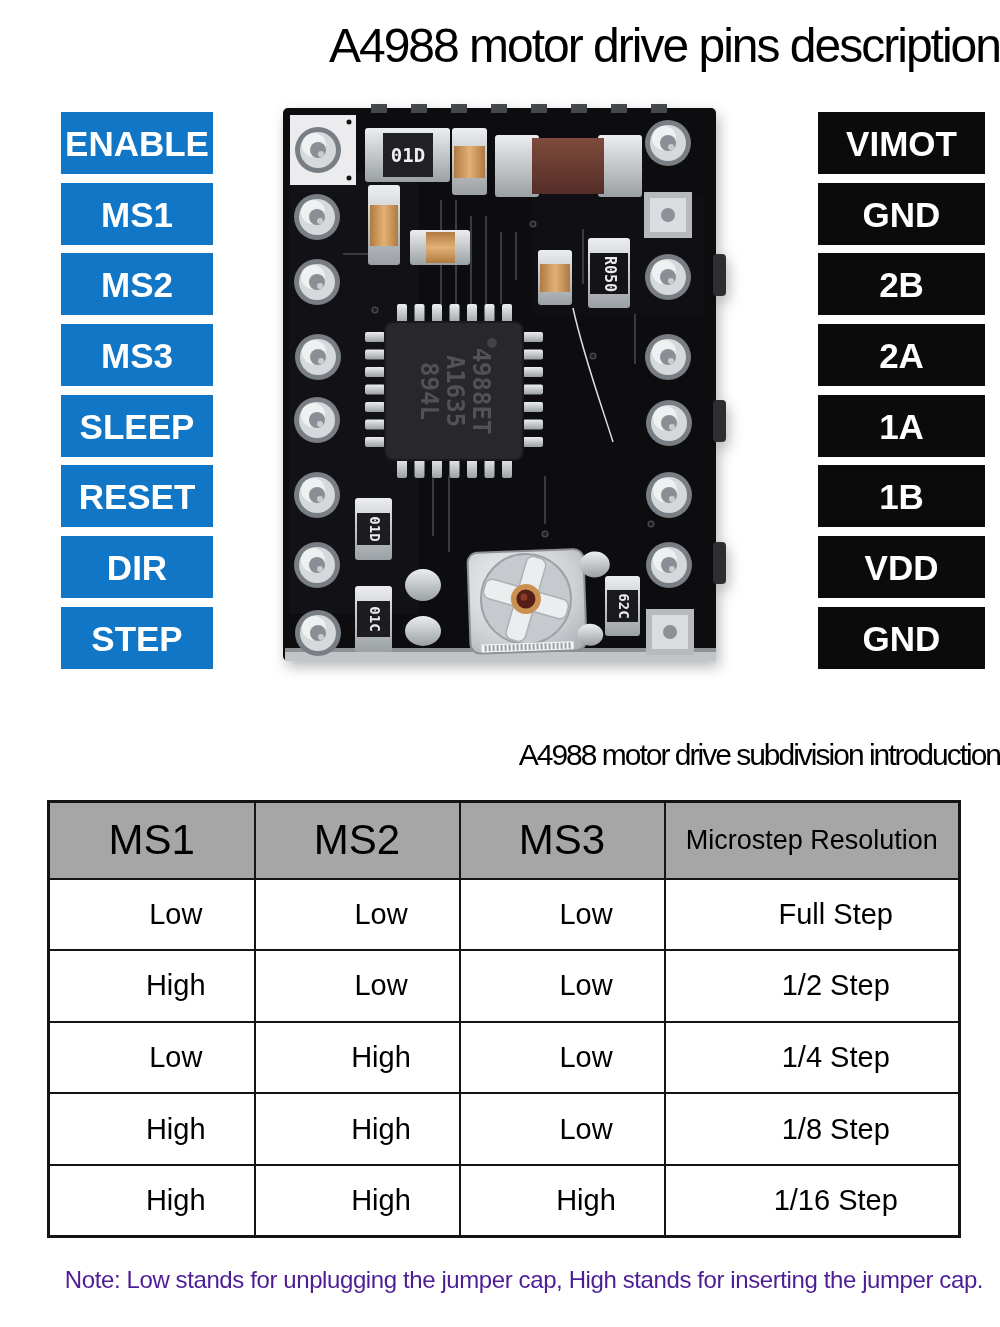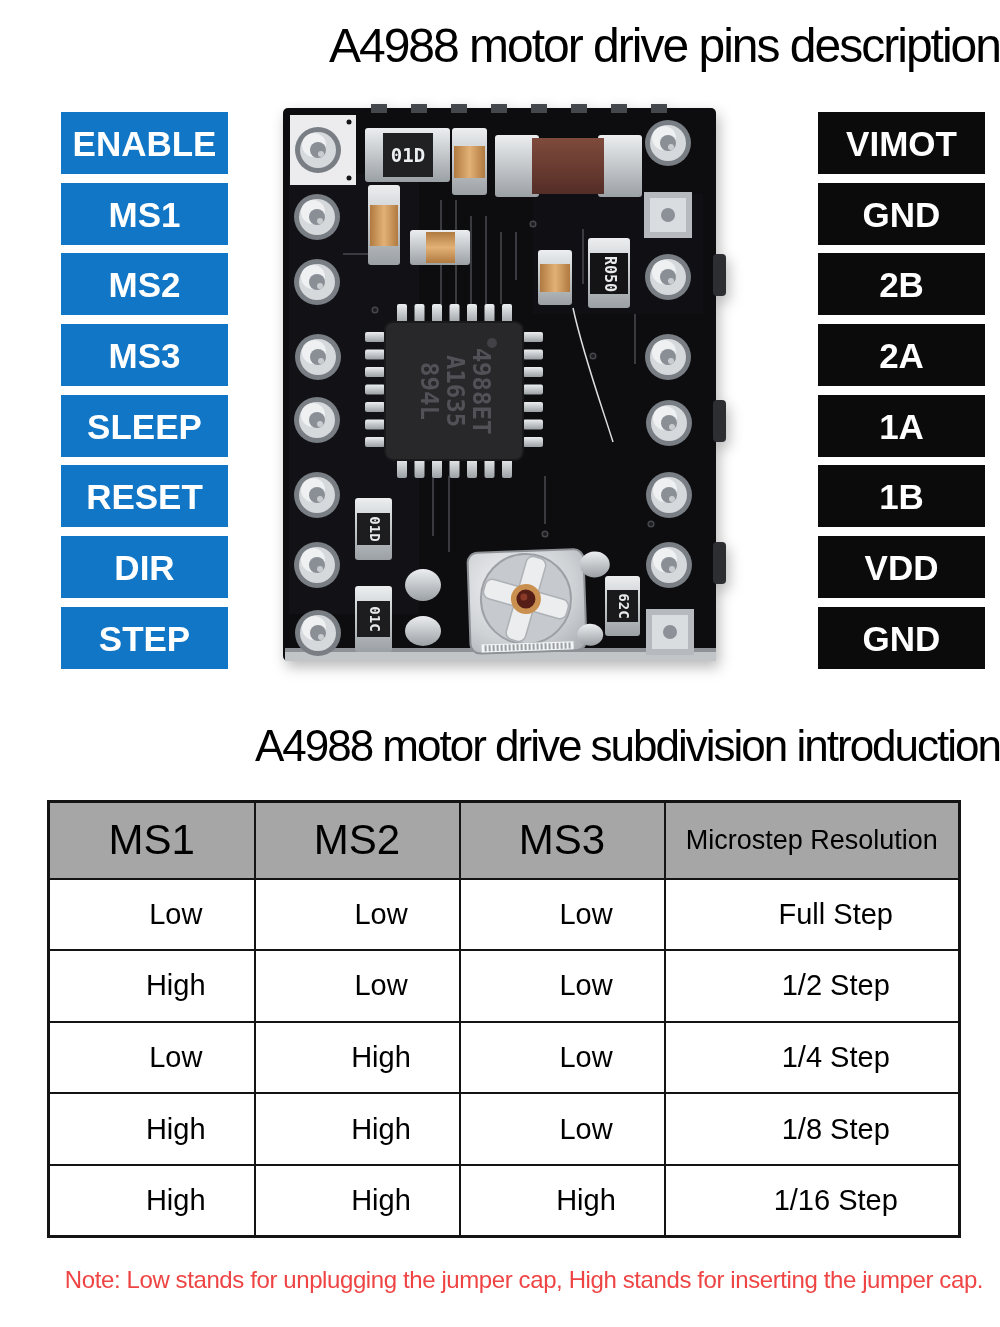--- a/index.html
+++ b/index.html
@@ -7,24 +7,24 @@
   .page {
     position:relative; width:1000px; height:1327px;
     background:#ffffff; overflow:hidden;
     font-family:"Liberation Sans", sans-serif; color:#000;
   }
   .title {
     position:absolute; left:0; width:1000px; text-align:right;
     font-weight:400; color:#000; white-space:nowrap;
   }
   #title-pins { top:18px; font-size:48px; letter-spacing:-2px; }
-  #title-subdivision { top:721px; font-size:44px; letter-spacing:-2px; }
+  #title-subdivision { top:738px; font-size:30px; letter-spacing:-2px; }
 
   .pin-col { position:absolute; top:112px; display:flex; flex-direction:column; gap:8.7px; }
-  .pin-col.left  { left:61px;  width:167px; }
+  .pin-col.left  { left:61px;  width:152px; }
   .pin-col.right { left:818px; width:167px; }
   .pin {
     height:62px; line-height:63px; text-align:center;
     color:#ffffff; font-weight:bold; font-size:35px; letter-spacing:0;
   }
   .pin.blue  { background:#1176c5; }
   .pin.black { background:#0b0b0b; }
 
   svg.board {
     position:absolute; left:283px; top:104px;
@@ -40,21 +40,21 @@
     border:2px solid #141414; text-align:center; vertical-align:middle;
     font-weight:400; color:#000; padding:0;
   }
   .microstep thead th { background:#a6a6a6; height:77px; }
   .microstep th.h-ms  { font-size:42px; }
   .microstep th.h-res { font-size:27px; }
   .microstep tbody td { height:71.6px; font-size:29px; background:#ffffff;padding-left:48px; }
 
   .note {
     position:absolute; top:1266px; left:0; width:1000px; text-align:center;
-    color:#ef4444; font-size:24px; letter-spacing:-0.4px; white-space:nowrap;padding-left:48px;
+    color:#4c1d95; font-size:24px; letter-spacing:-0.4px; white-space:nowrap;padding-left:48px;
   }
 </style>
 </head>
 <body>
 
 <div class="page">
 
   <div class="title" id="title-pins">A4988 motor drive pins description</div>
 
   <div class="pin-col left">

